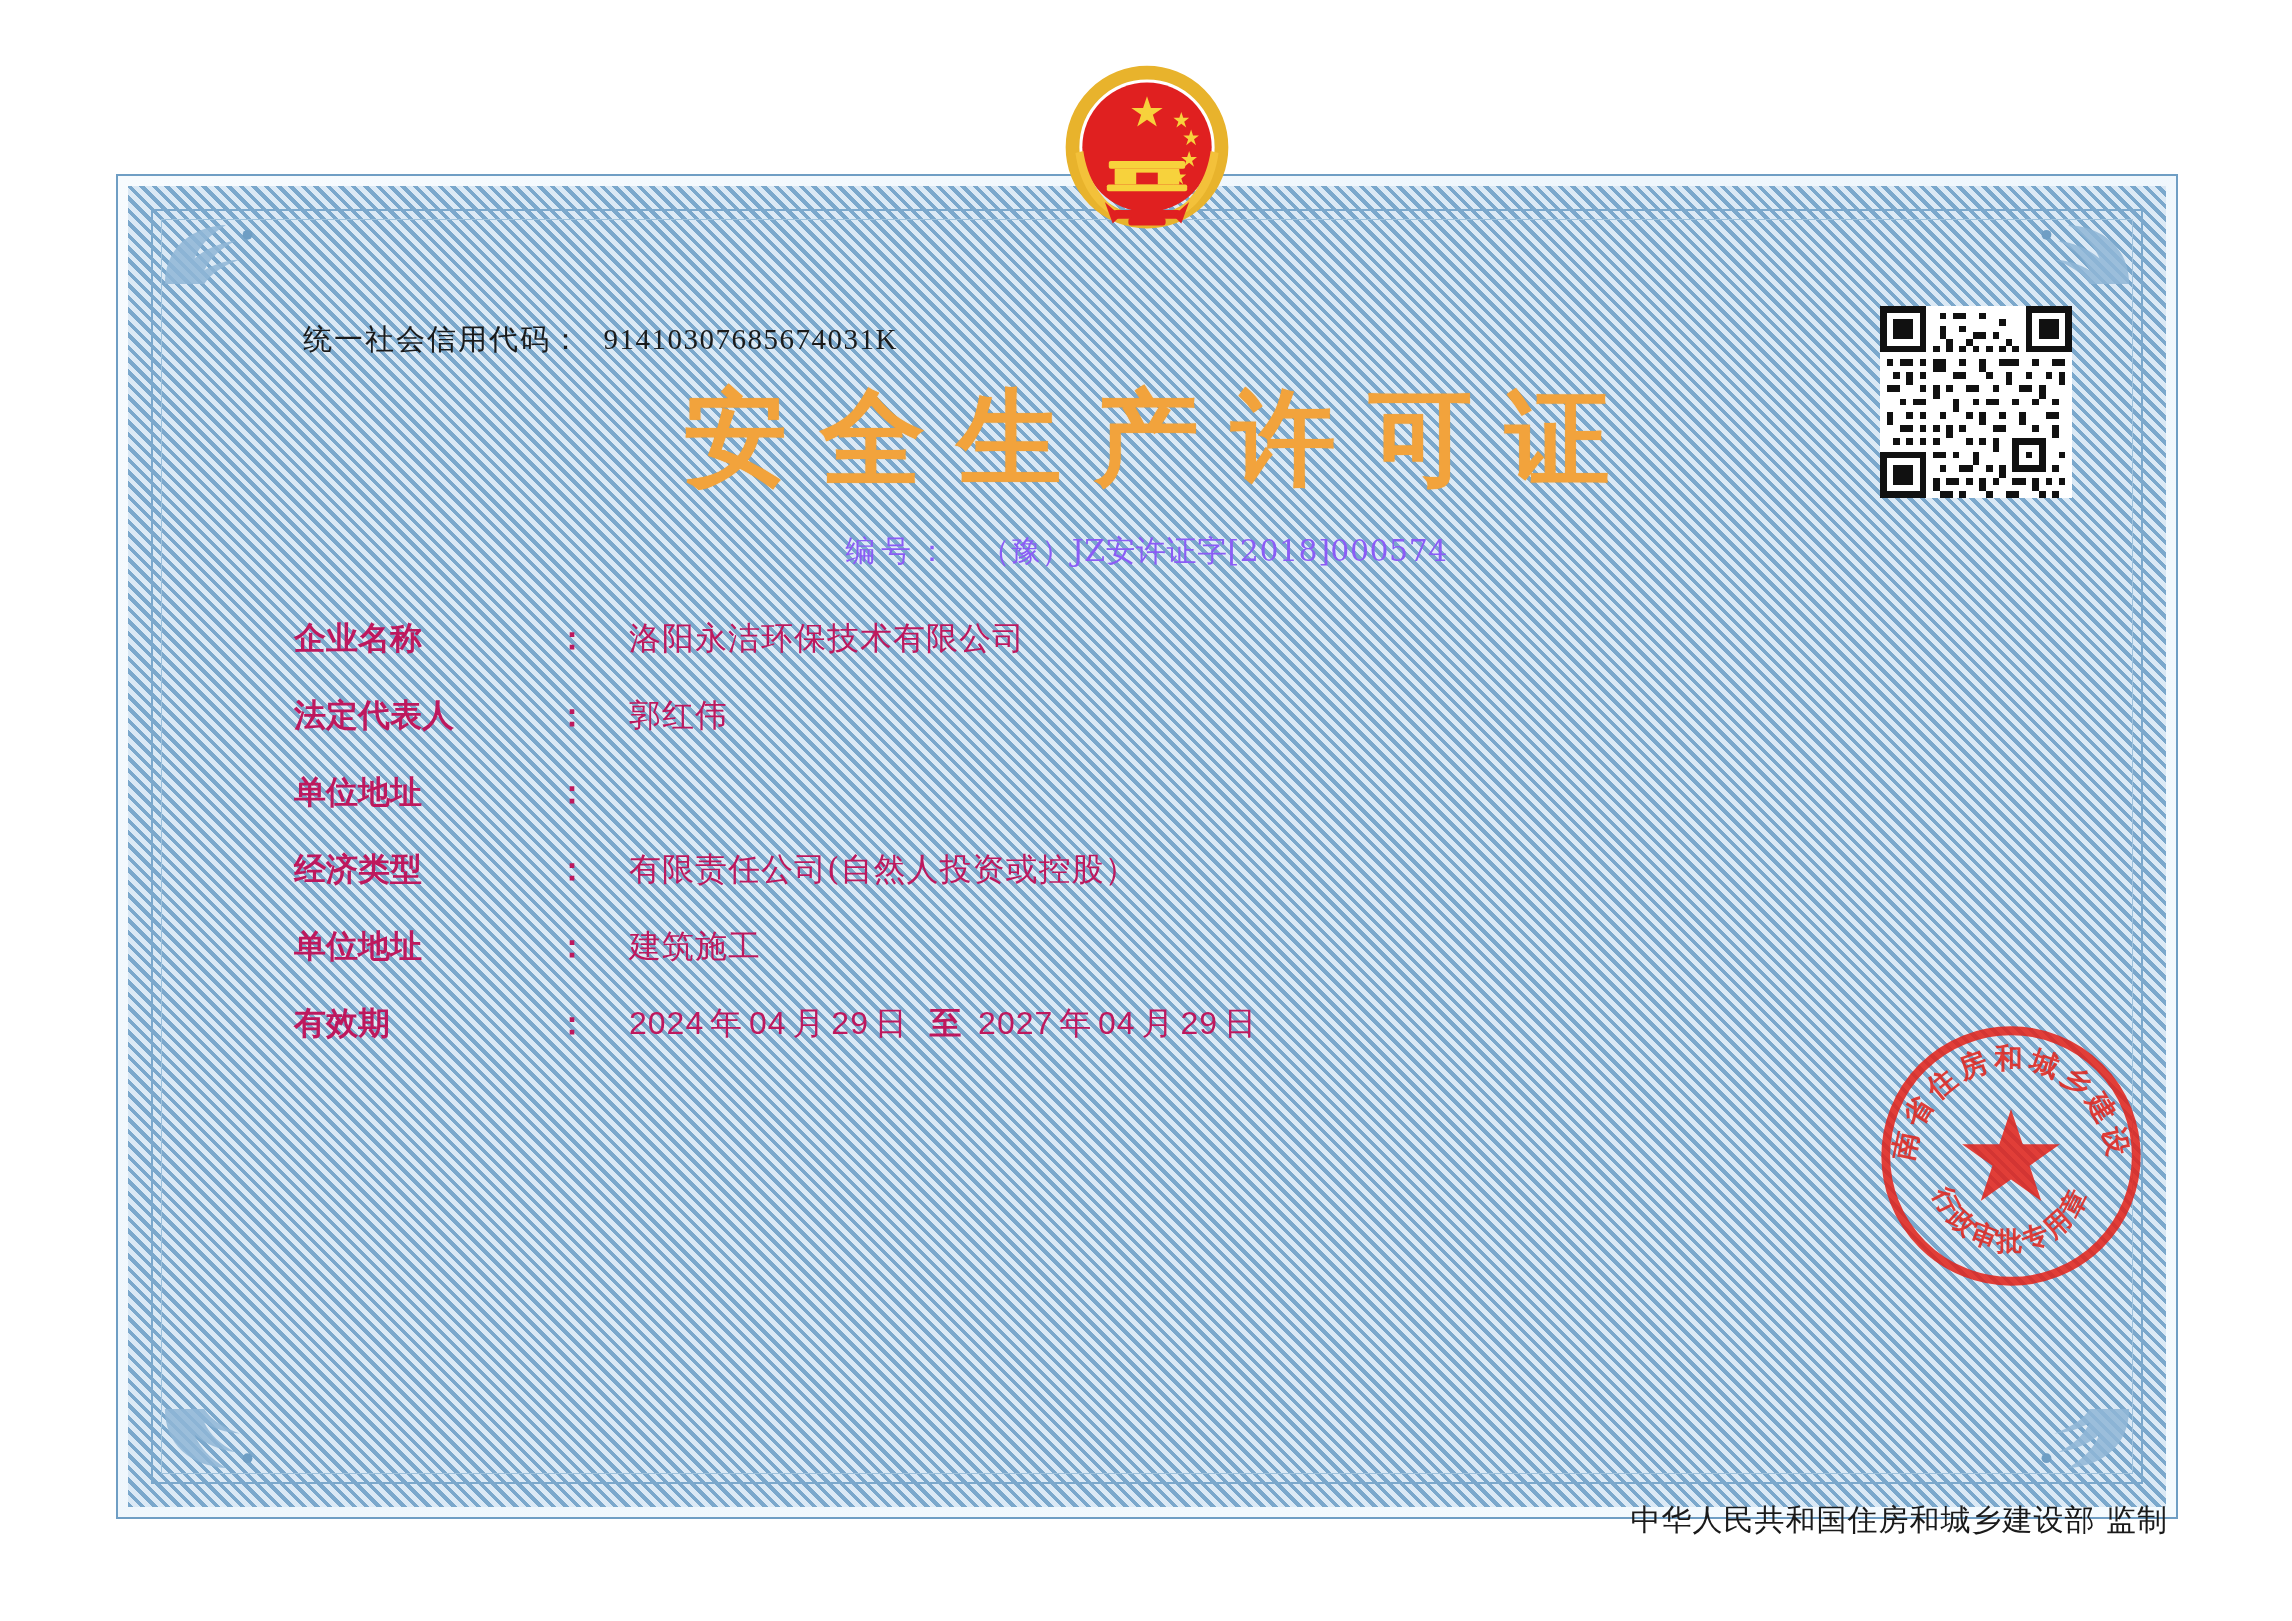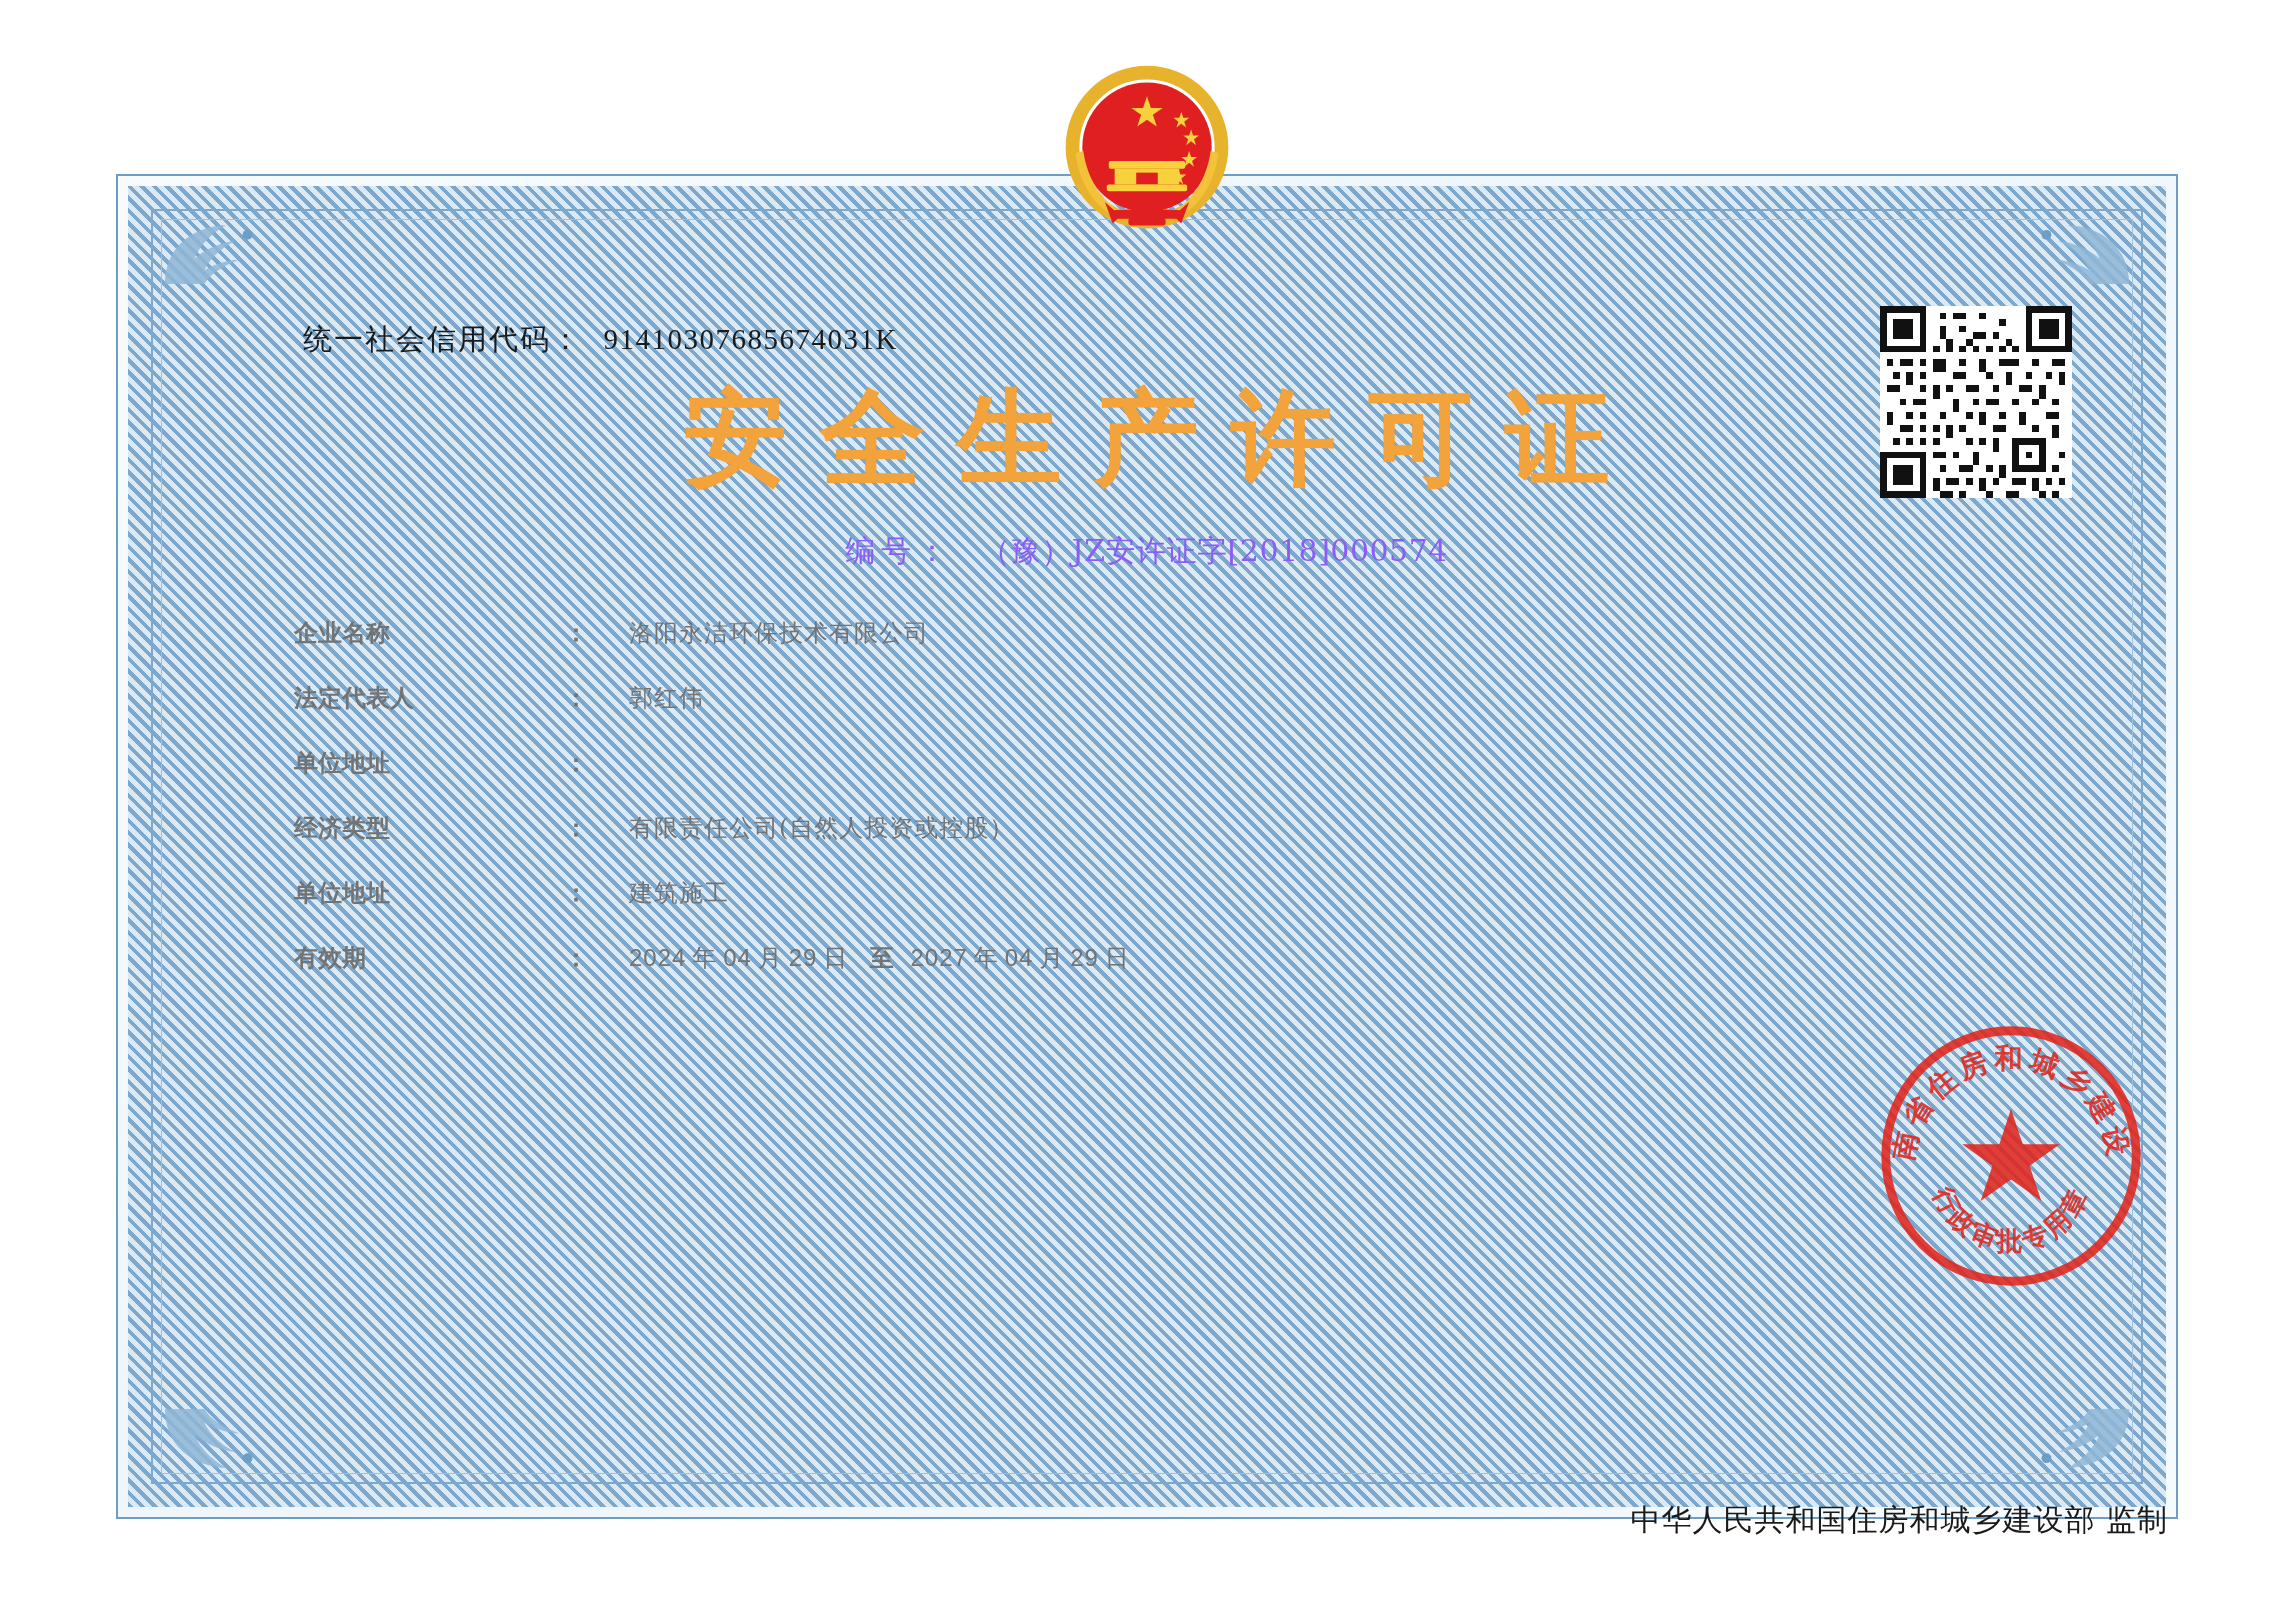--- a/index.html
+++ b/index.html
@@ -154,22 +154,22 @@
   .fields {
     position: absolute;
     left: 98px;
     top: 323px;
     width: 1470px;
   }
   .field-row {
     display: flex;
     align-items: center;
     margin-bottom: 33px;
-    font-size: 24px;
-    color: #737373;
+    font-size: 32px;
+    color: #be185d;
     font-family: "DejaVu Serif", "Liberation Serif", serif;
   }
   .field-label {
     width: 294px;
     font-weight: bold;
     display: flex;
     justify-content: space-between;
     letter-spacing: 0;
   }
   .field-label .lab-txt {

